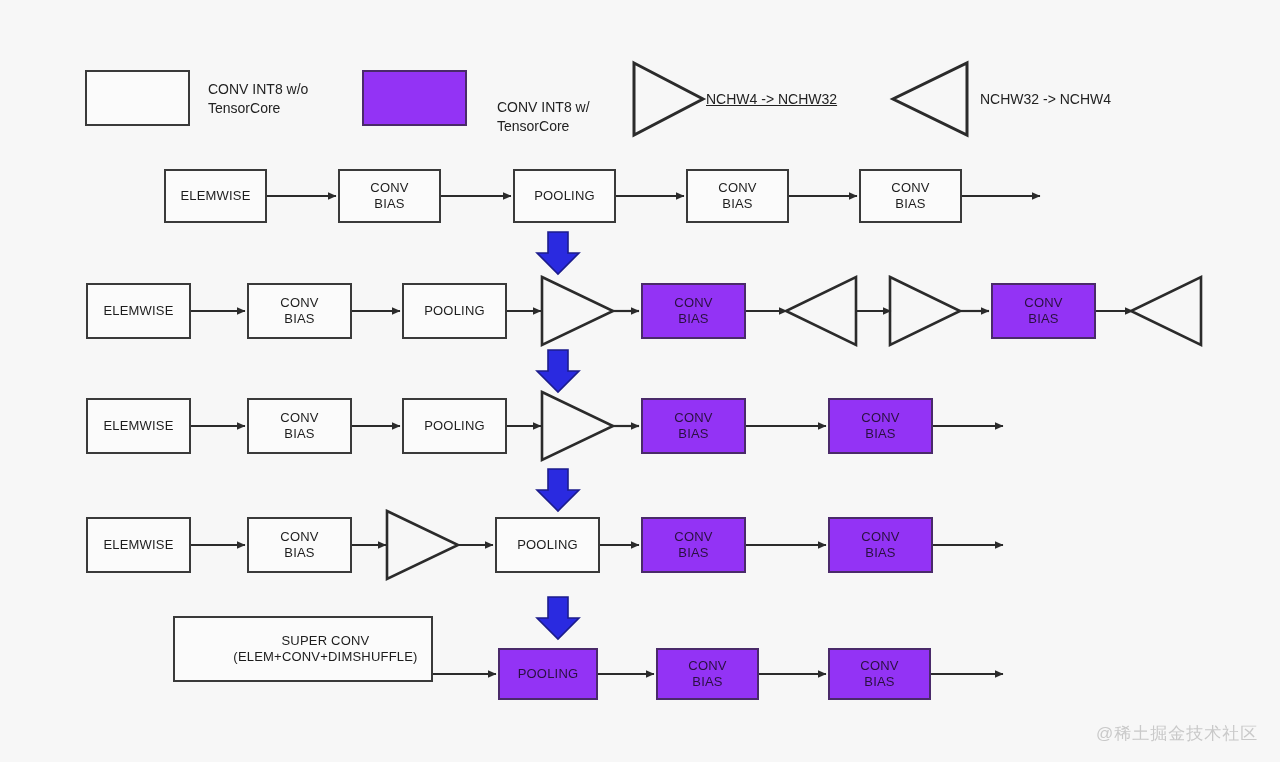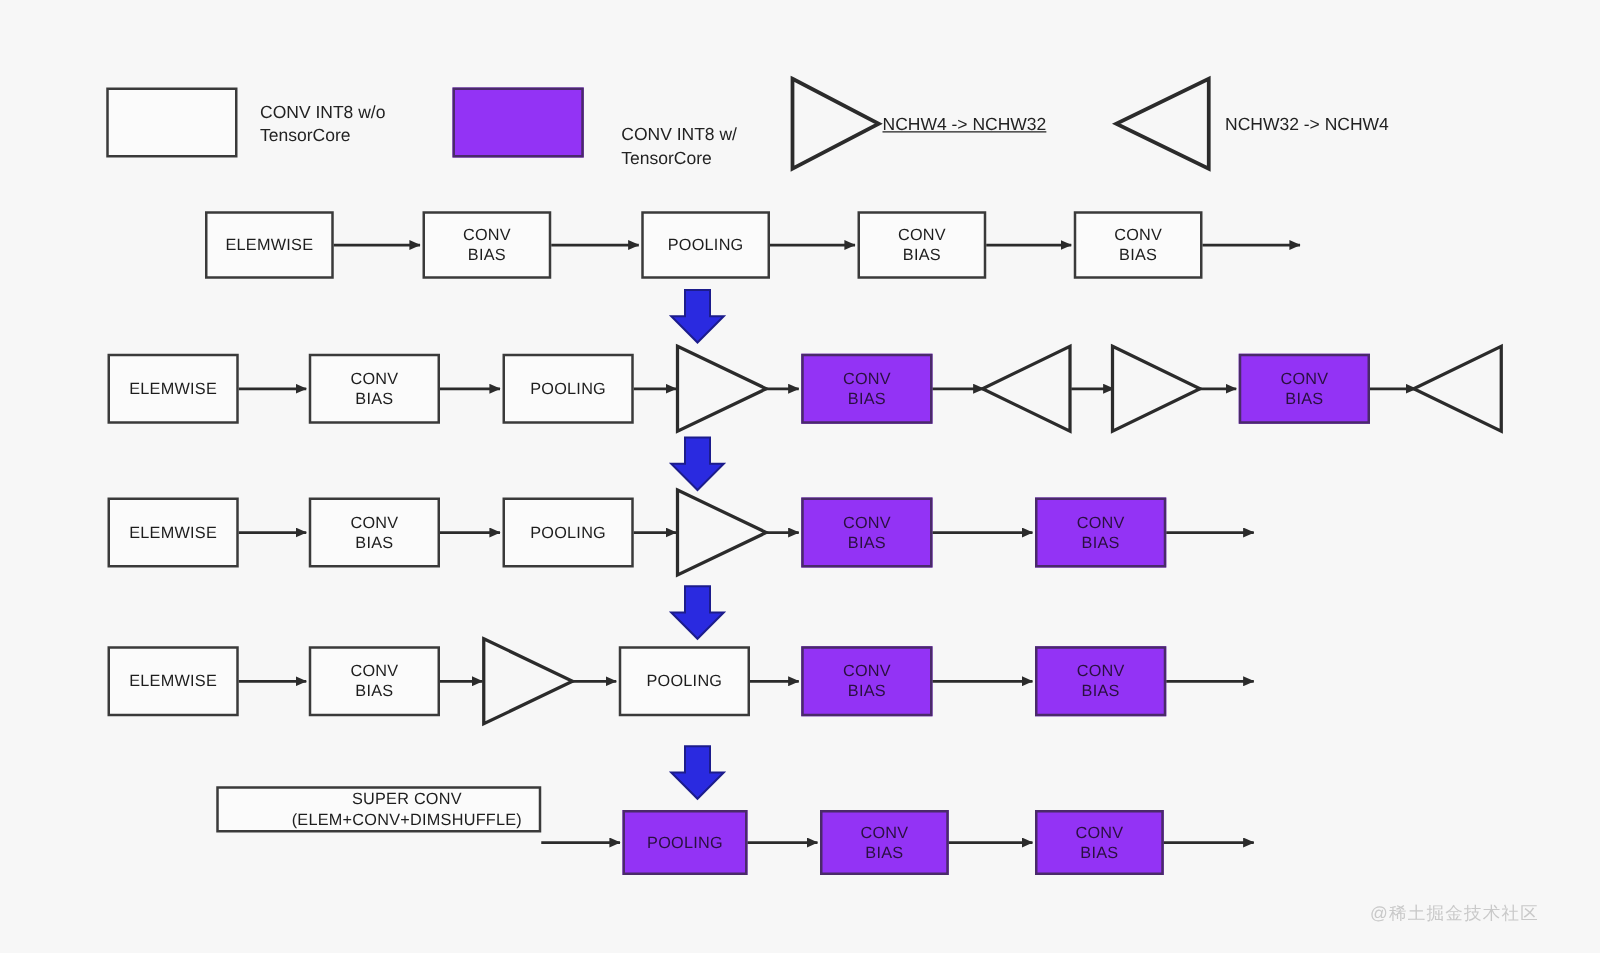--- a/index.html
+++ b/index.html
@@ -34,21 +34,21 @@
     position:absolute;
     color:#222;
     font-size:14px;
     line-height:1.35;
     text-align:left;
     white-space:pre-line;
   }
   .watermark{
     position:absolute;
     color:#c9c9c9;
-    font-size:14px;
+    font-size:17px;
     letter-spacing:1px;
     white-space:nowrap;
   }
   svg.layer{position:absolute;left:0;top:0;width:1280px;height:762px;pointer-events:none;}
 </style>
 </head>
 <body>
 
 <div id="canvas">
 
@@ -119,21 +119,21 @@
   <div class="node" style="left:495px;top:517px;width:105px;height:56px;">
     <span class="lbl">POOLING</span>
   </div>
   <div class="node purple" style="left:641px;top:517px;width:105px;height:56px;">
     <span class="lbl">CONV<br>BIAS</span>
   </div>
   <div class="node purple" style="left:828px;top:517px;width:105px;height:56px;">
     <span class="lbl">CONV<br>BIAS</span>
   </div>
 
-  <div class="node" style="left:173px;top:629px;width:260px;height:37px;font-size:13px;padding-left:45px;">
+  <div class="node" style="left:173px;top:616px;width:260px;height:66px;font-size:13px;padding-left:45px;">
     <span class="lbl">SUPER CONV<br>(ELEM+CONV+DIMSHUFFLE)</span>
   </div>
   <div class="node purple" style="left:498px;top:648px;width:100px;height:52px;">
     <span class="lbl">POOLING</span>
   </div>
   <div class="node purple" style="left:656px;top:648px;width:103px;height:52px;">
     <span class="lbl">CONV<br>BIAS</span>
   </div>
   <div class="node purple" style="left:828px;top:648px;width:103px;height:52px;">
     <span class="lbl">CONV<br>BIAS</span>

